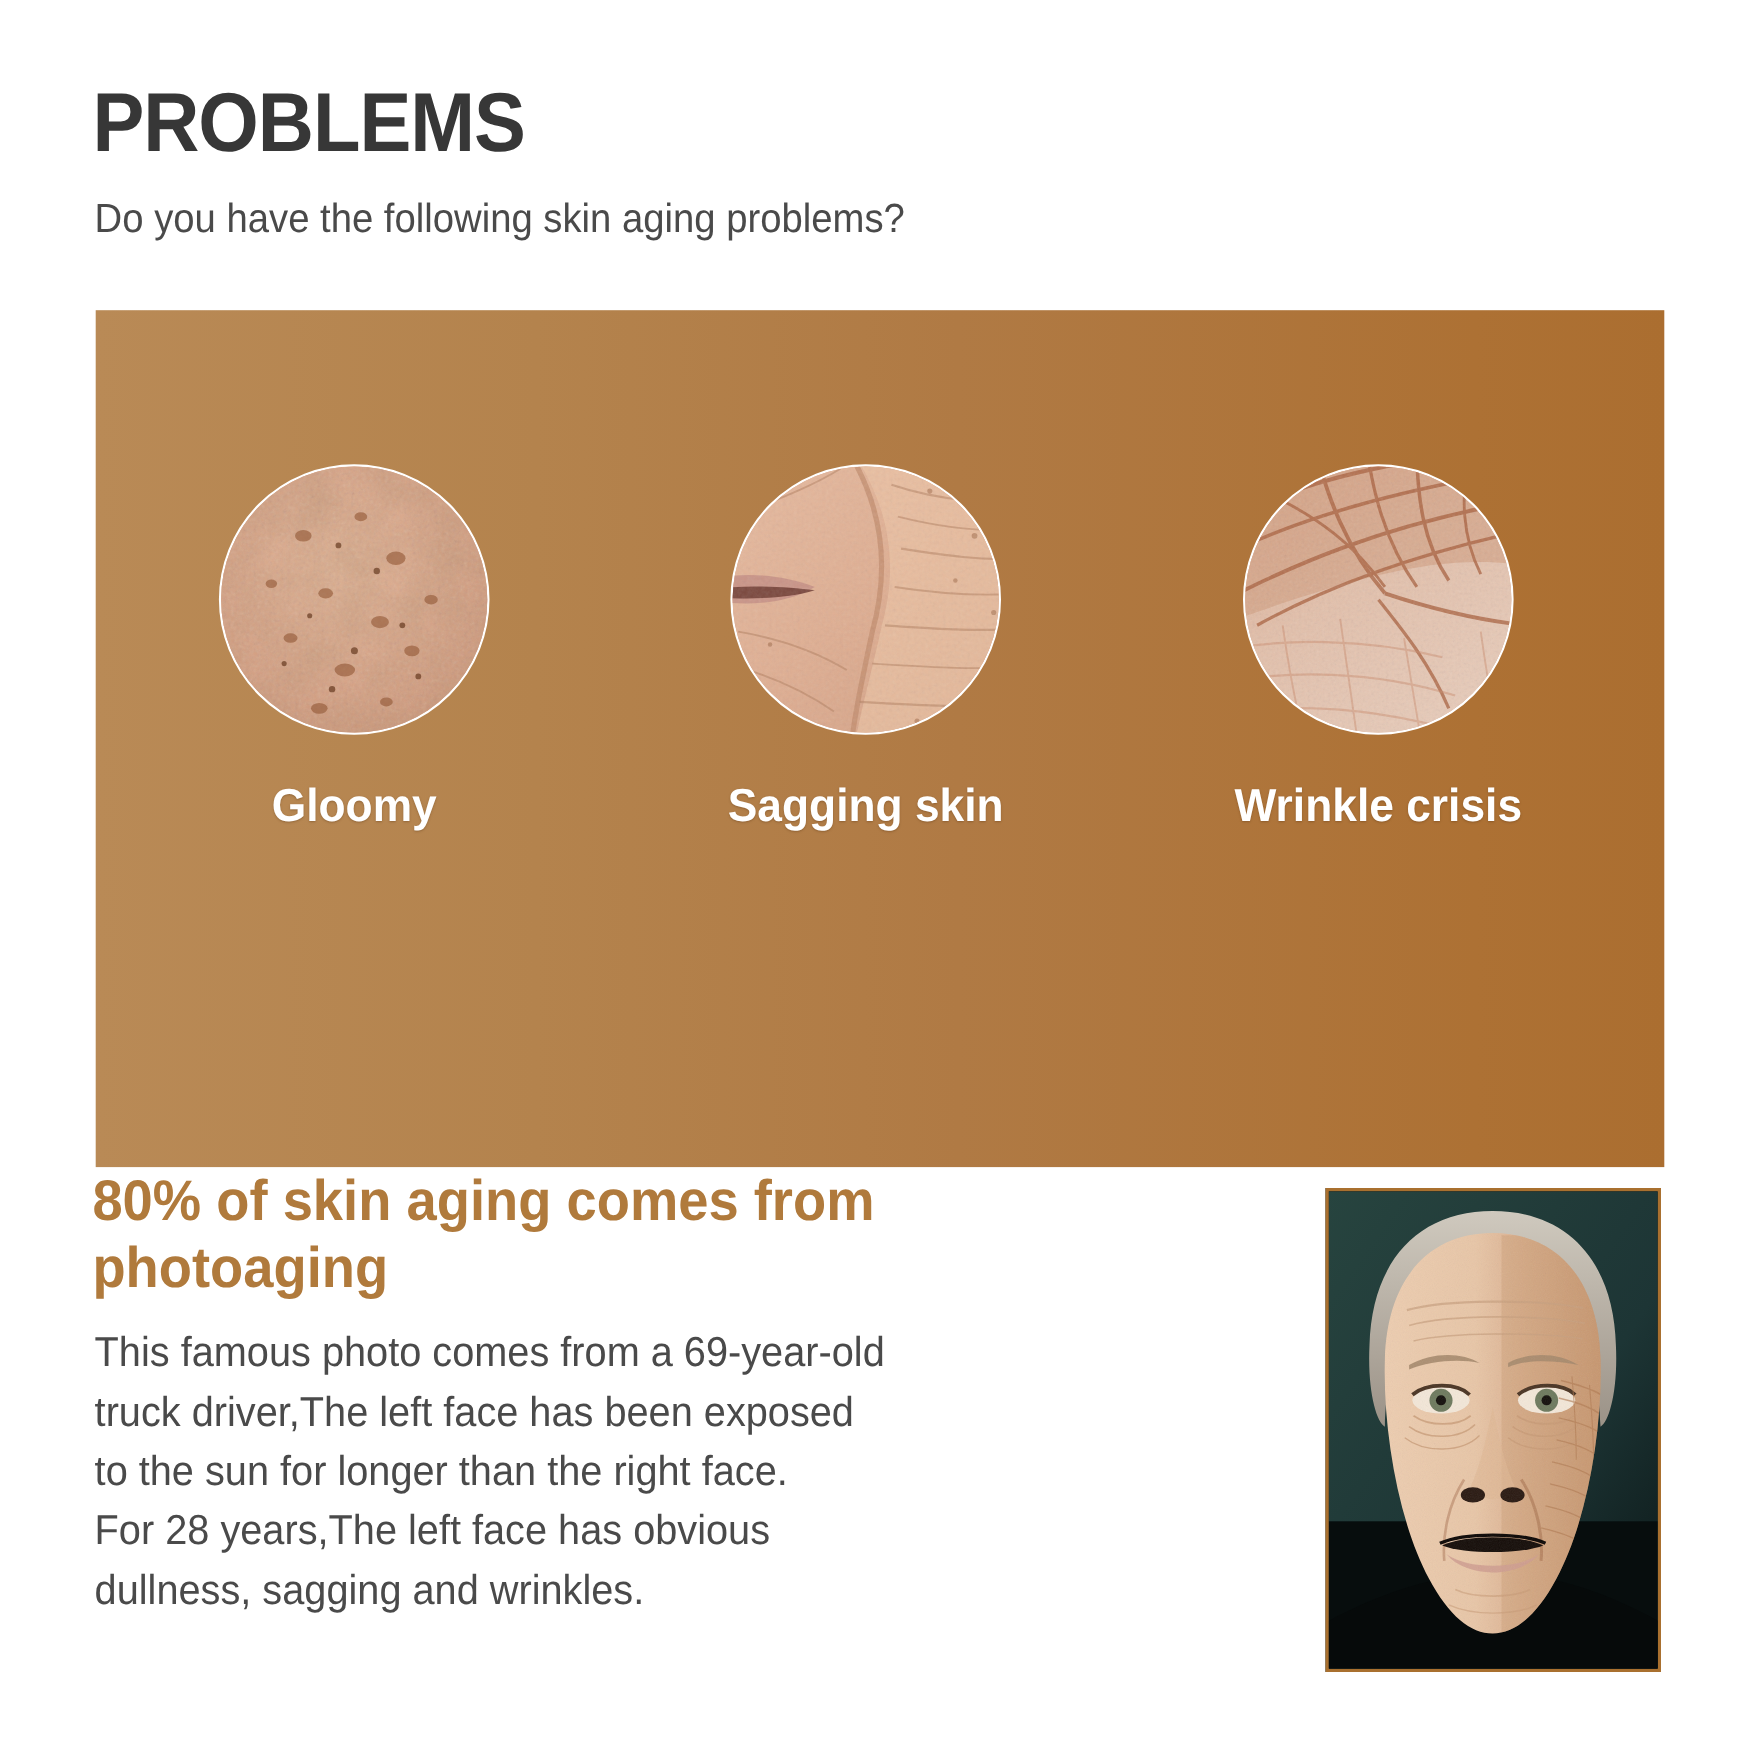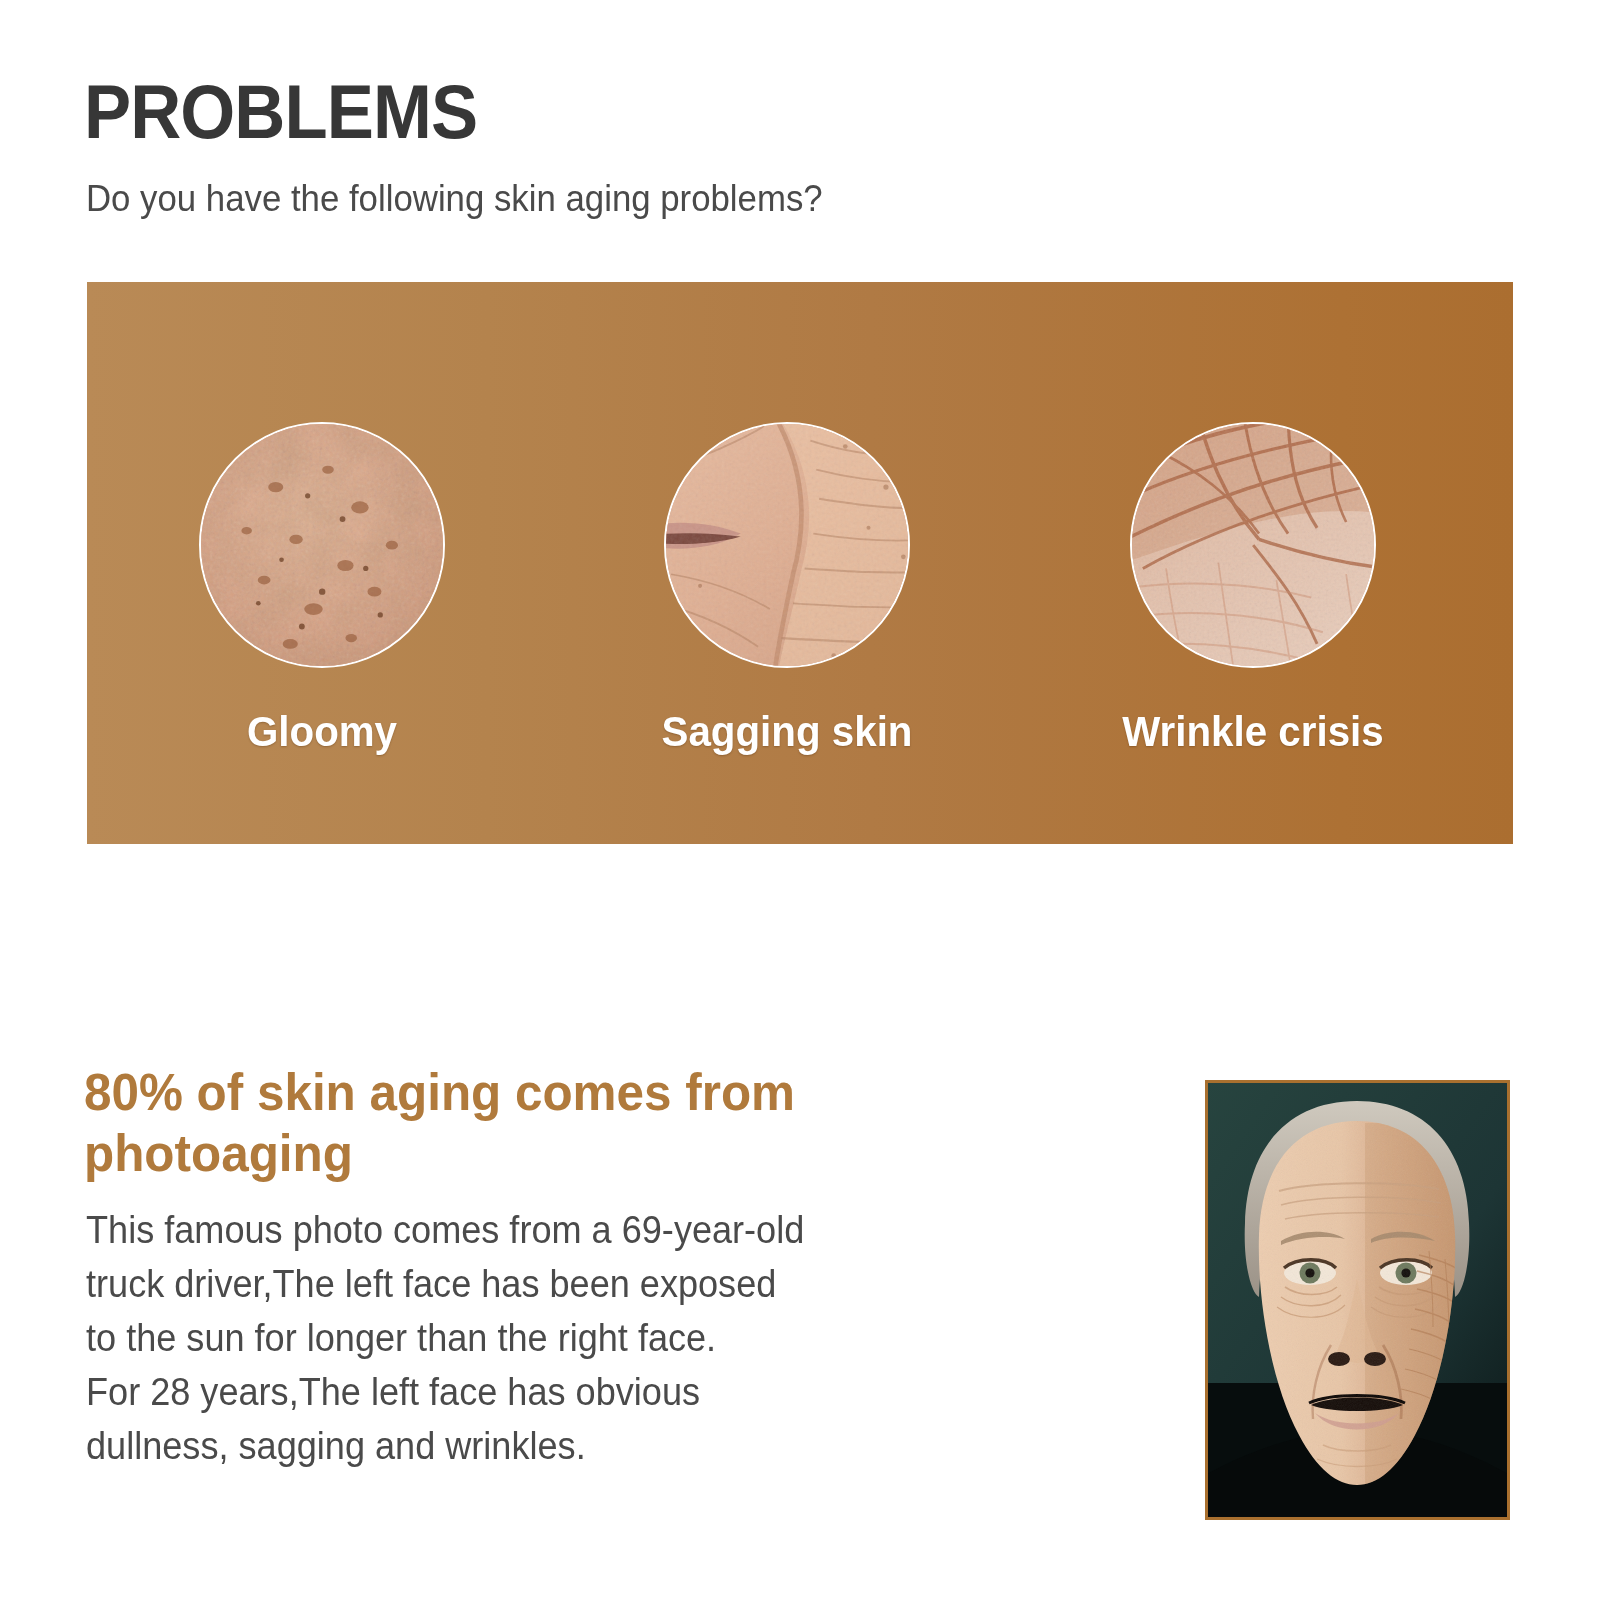--- a/index.html
+++ b/index.html
@@ -37,21 +37,21 @@
     transform-origin: left top;
     white-space: nowrap;
   }
 
   
   .problem-banner {
     position: absolute;
     left: 87px;
     top: 282px;
     width: 1426px;
-    height: 562px;
+    height: 779px;
     background: linear-gradient(90deg, #b98a56 0%, #b4834d 28%, #b07a44 55%, #ad7134 88%, #ab6e30 100%);
     overflow: hidden;
   }
 
   .circle-row {
     position: absolute;
     left: 0;
     top: 0;
     width: 100%;
     height: 100%;

